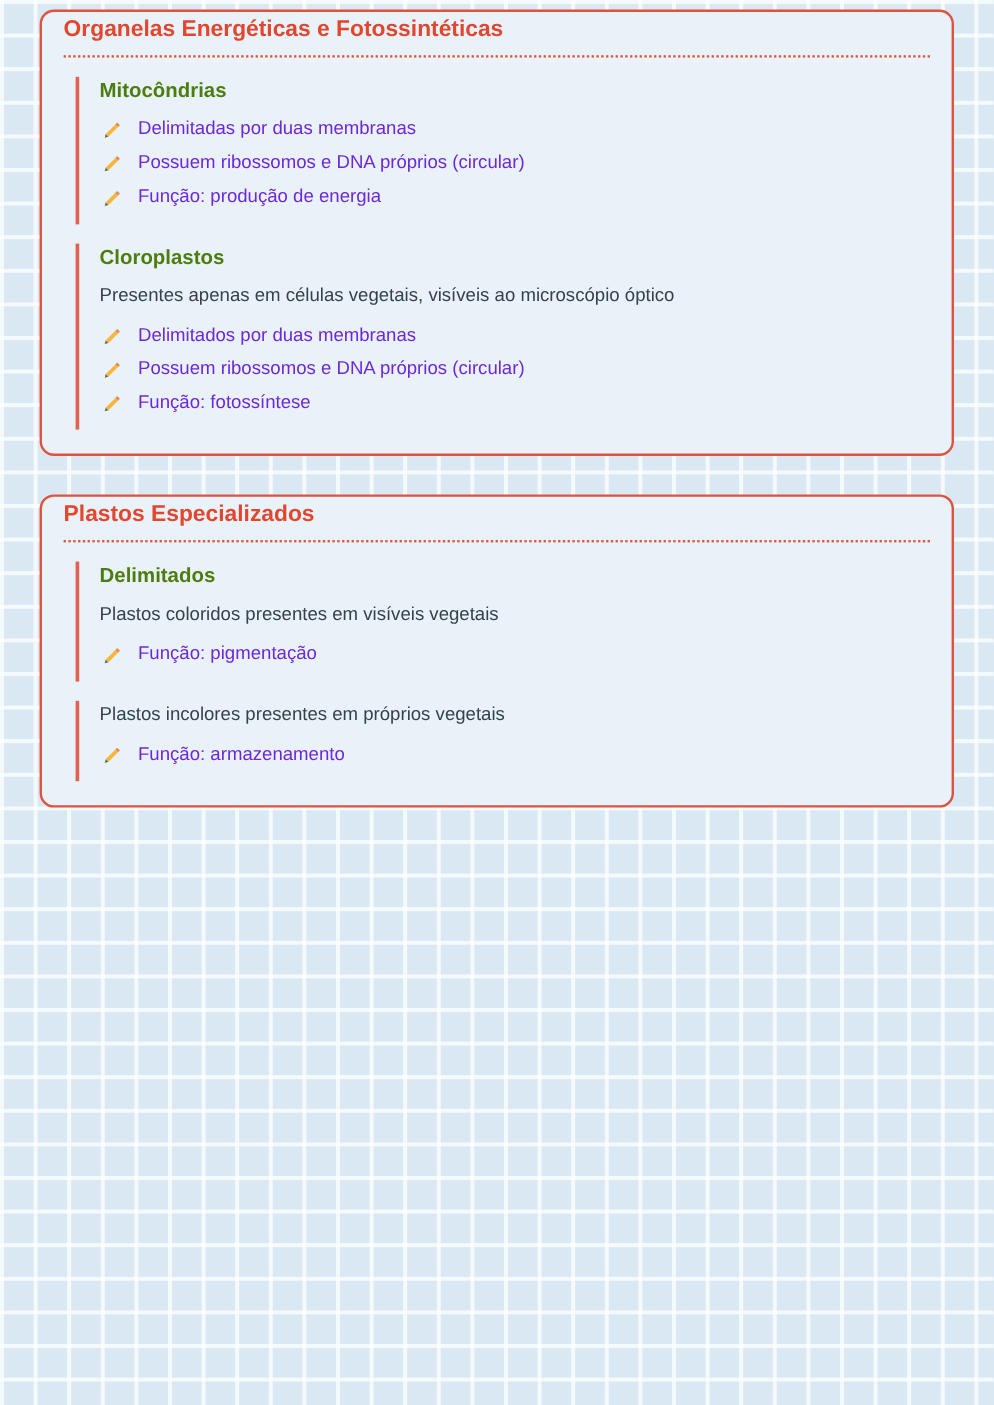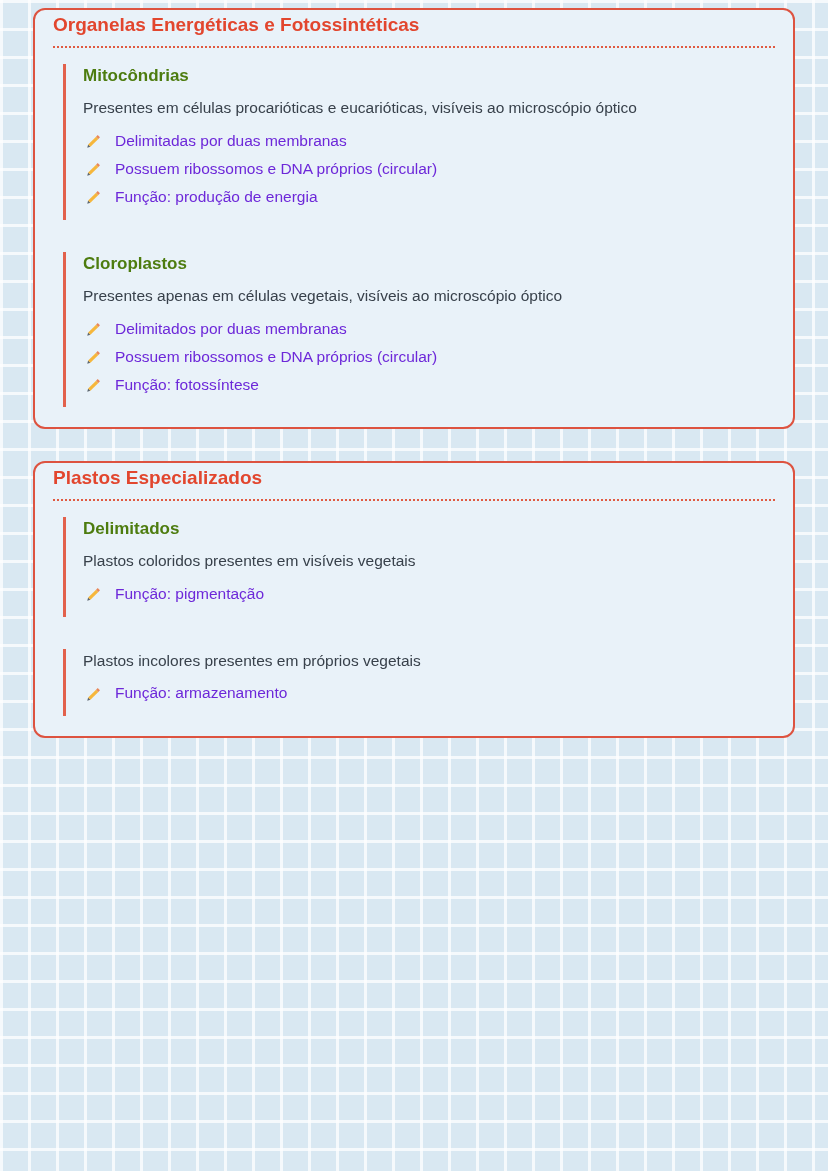--- a/index.html
+++ b/index.html
@@ -31,21 +31,21 @@
     color: #e2462e;
     border-bottom: 2px dotted #e05a41;
     padding-bottom: 9px;
     line-height: 1.2;
   }
   .section {
     border-left: 3px solid #e2614c;
     margin: 16px 0 0 10px;
     padding: 2px 0 4px 17px;
   }
-  .section + .section { margin-top: 32px; }
+  .section + .section { margin-top: 16px; }
   .section-heading {
     margin: 0 0 12px 0;
     font-size: 17px;
     font-weight: bold;
     color: #4d7c0f;
     line-height: 1.2;
   }
   .section-desc {
     margin: 0 0 12px 0;
     font-size: 15.5px;
@@ -72,21 +72,20 @@
 </head>
 <body>
 
 <div class="page">
 
   <section class="card">
     <h2 class="card-title">Organelas Energéticas e Fotossintéticas</h2>
 
     <div class="section">
       <h3 class="section-heading">Mitocôndrias</h3>
-      <p class="section-desc">Presentes em células procarióticas e eucarióticas, visíveis ao microscópio óptico</p>
       <ul class="bullet-list">
         <li>
           <span class="pencil">
             <svg viewBox="0 0 24 24" aria-hidden="true">
               <path d="M3 21 L4.2 16.8 L7.2 19.8 Z" fill="#5b6670"></path>
               <path d="M4.2 16.8 L14.8 6.2 L17.8 9.2 L7.2 19.8 Z" fill="#f6b73c"></path>
               <path d="M14.8 6.2 L16.9 4.1 L19.9 7.1 L17.8 9.2 Z" fill="#e8875a"></path>
             </svg>
           </span>
           <span>Delimitadas por duas membranas</span>

